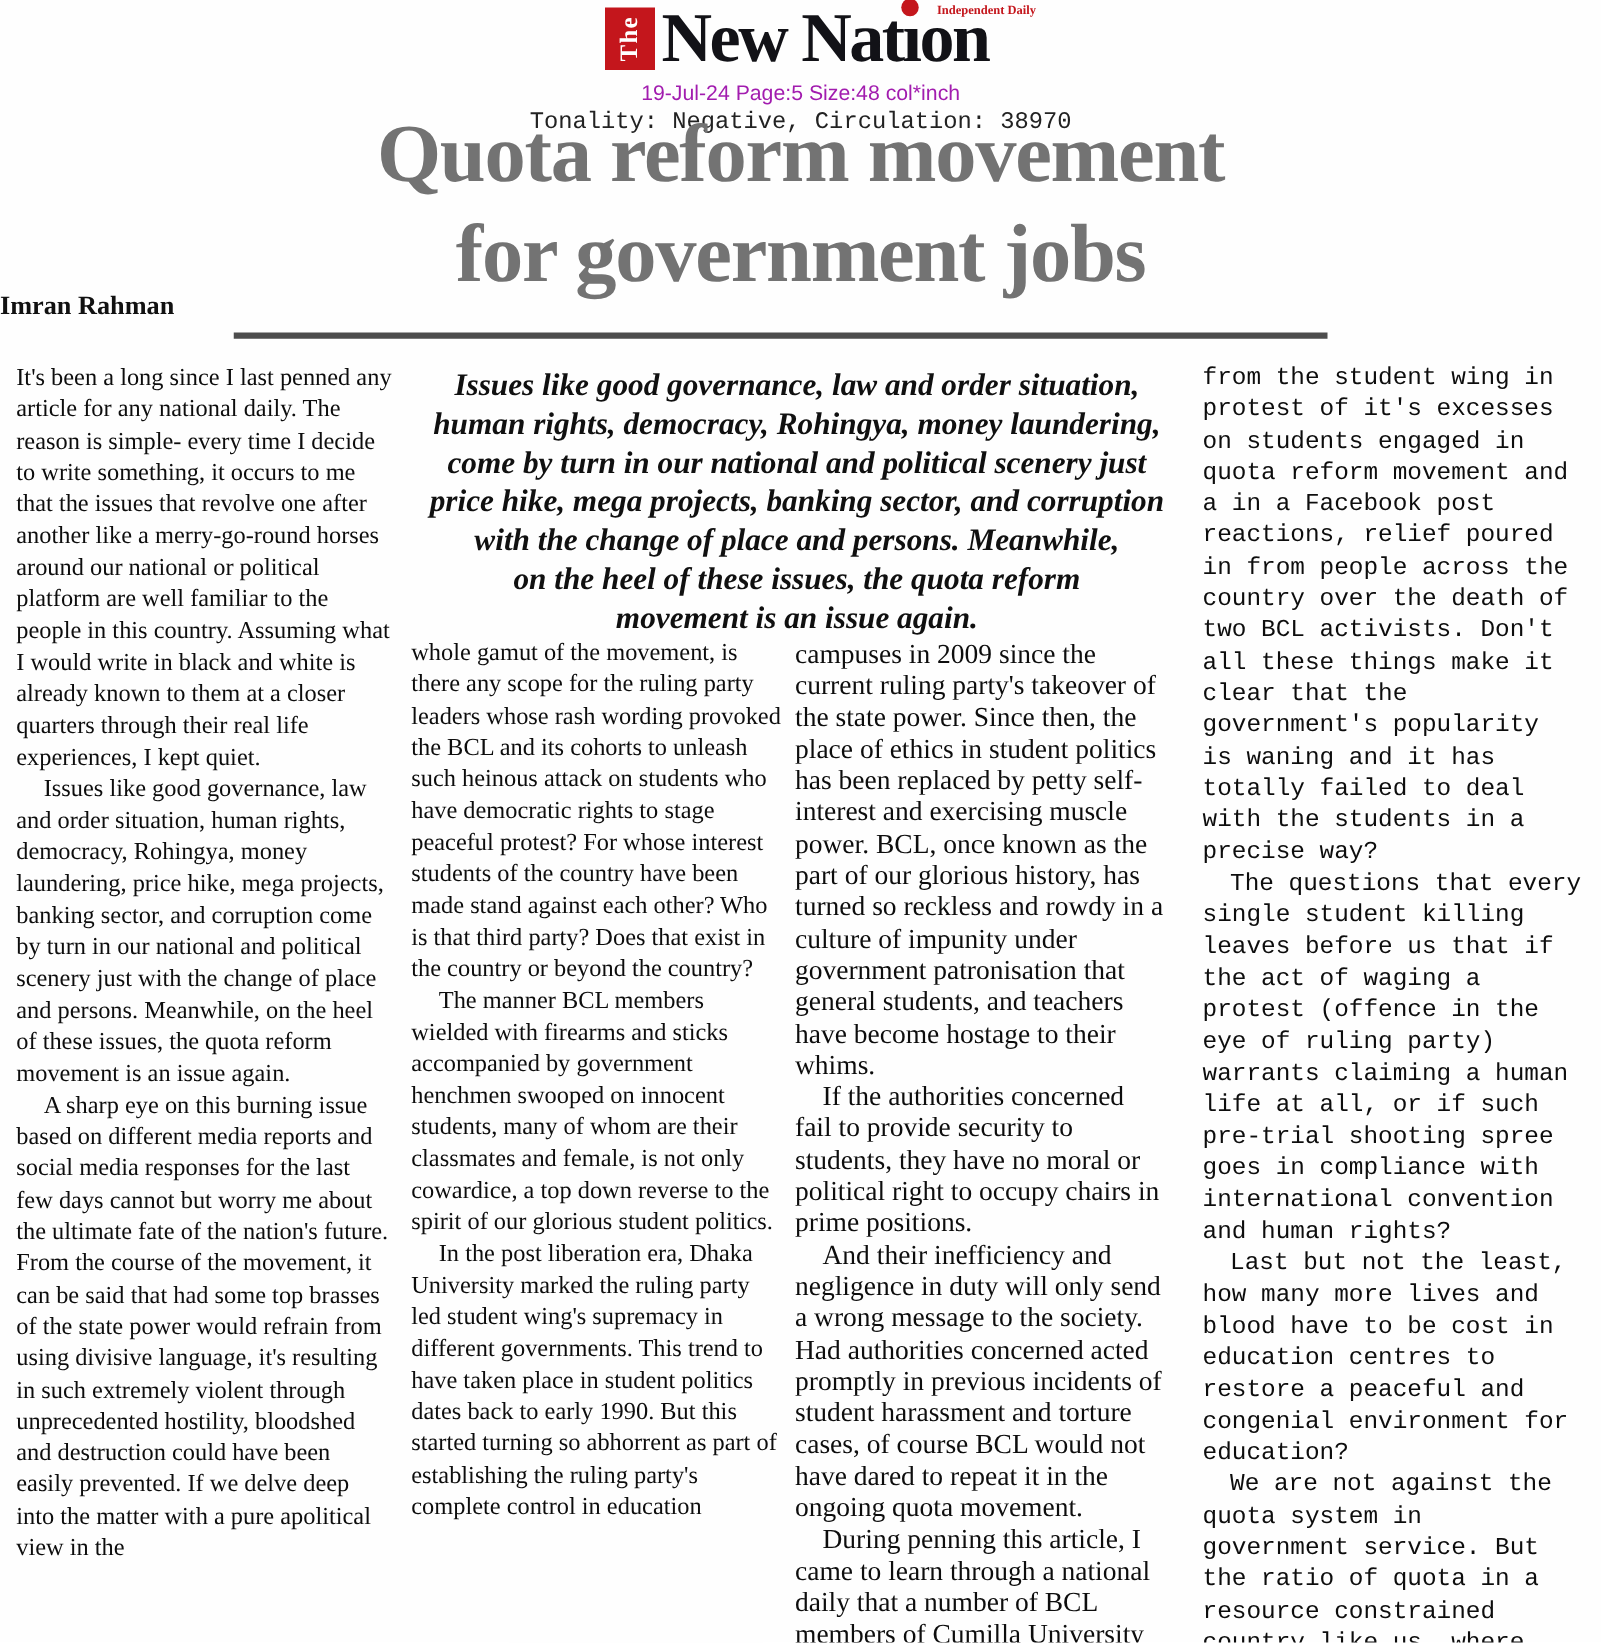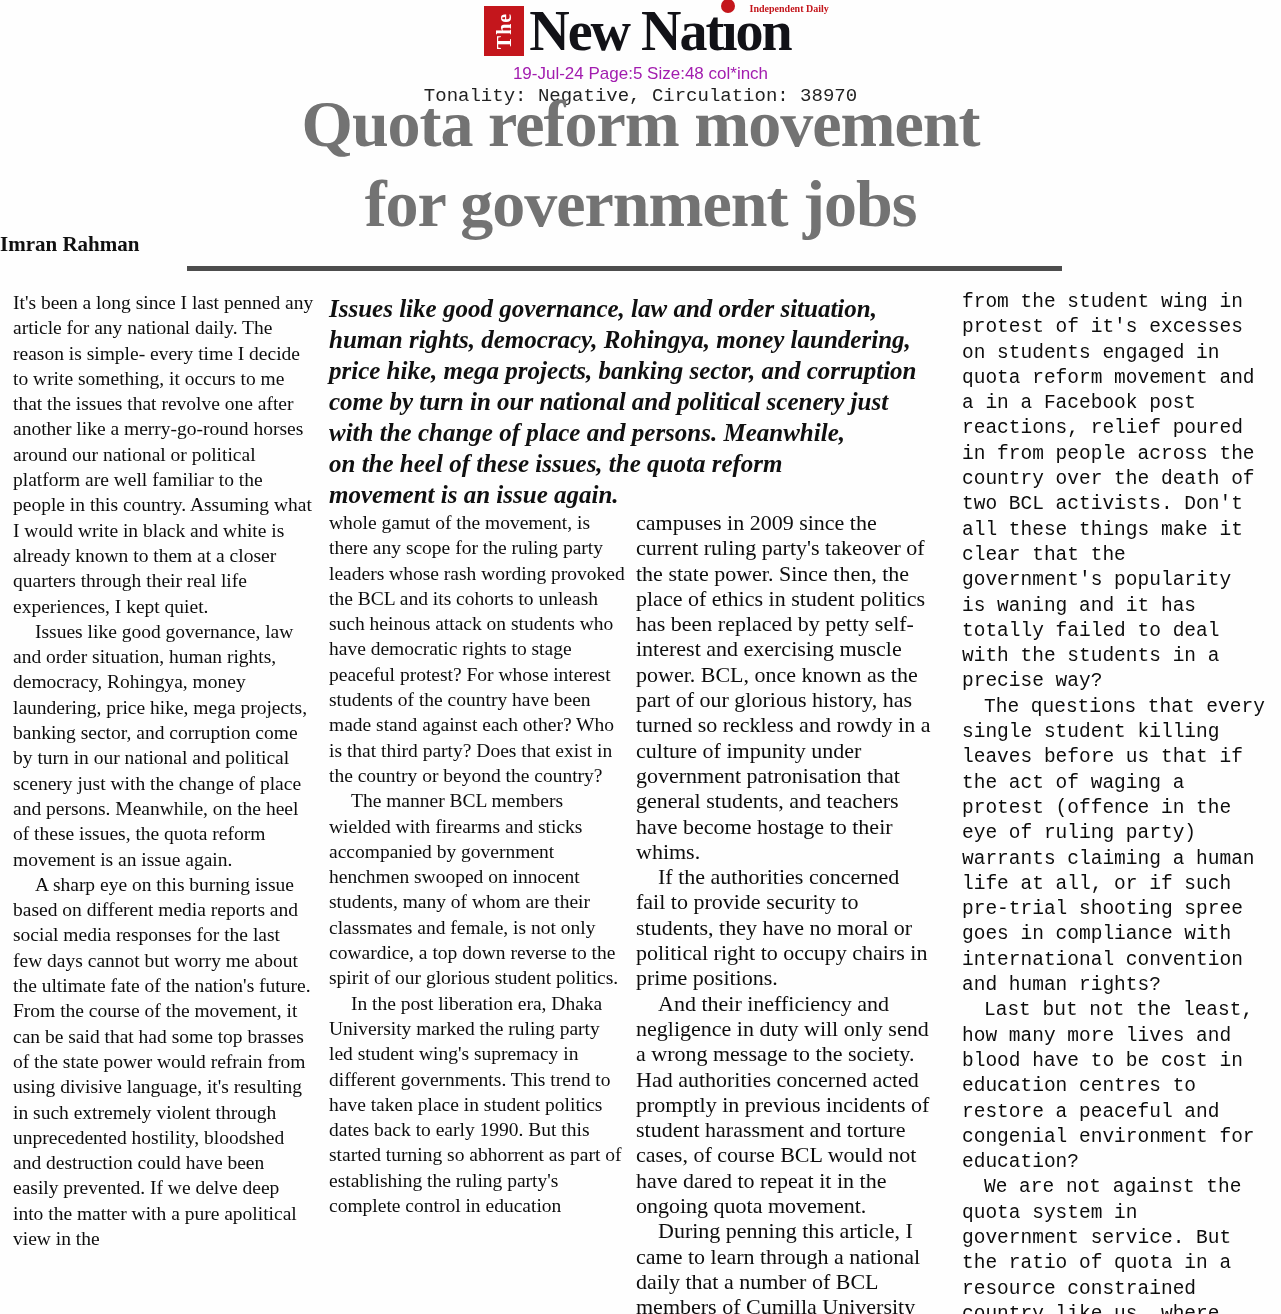--- a/index.html
+++ b/index.html
@@ -66,21 +66,21 @@
 
   
   .col { position:absolute; top:290px; font-size:19.5px; line-height:25.3px; text-align:left; }
   .col p { margin:0; }
   .col p.indent { text-indent:22px; }
   .col1 { left:13px;  width:301px; }
   .middle { position:absolute; top:277px; left:329px; width:617px; }
   .col4 { left:962px; width:304px;font-family:Liberation Mono, monospace; }
 
   .pullquote {
-    margin-top:16px; text-align:left;
+    margin-top:16px; text-align:center;
     font-weight:bold; font-style:italic;
     font-size:25px; line-height:31px; color:#101010;
   }
   .cols23 { position:relative; height:520px; }
   .col2 { position:absolute; top:0; left:0;   width:298px; font-size:19.5px; line-height:25.3px; }
   .col3 { position:absolute; top:0; left:307px; width:298px; font-size:22px; line-height:25.3px; }
   .col2 p, .col3 p { margin:0; }
   .col2 p.indent, .col3 p.indent { text-indent:22px; }
 </style>
 </head>
@@ -114,22 +114,22 @@
     <div class="col col1">
       <p>It's been a long since I last penned any article for any national daily. The reason is simple- every time I decide to write something, it occurs to me that the issues that revolve one after another like a merry-go-round horses around our national or political platform are well familiar to the people in this country. Assuming what I would write in black and white is already known to them at a closer quarters through their real life experiences, I kept quiet.</p>
       <p class="indent">Issues like good governance, law and order situation, human rights, democracy, Rohingya, money laundering, price hike, mega projects, banking sector, and corruption come by turn in our national and political scenery just with the change of place and persons. Meanwhile, on the heel of these issues, the quota reform movement is an issue again.</p>
       <p class="indent">A sharp eye on this burning issue based on different media reports and social media responses for the last few days cannot but worry me about the ultimate fate of the nation's future. From the course of the movement, it can be said that had some top brasses of the state power would refrain from using divisive language, it's resulting in such extremely violent through unprecedented hostility, bloodshed and destruction could have been easily prevented. If we delve deep into the matter with a pure apolitical view in the</p>
     </div>
 
     <div class="middle">
       <div class="pullquote">
         <div>Issues like good governance, law and order situation,</div>
         <div>human rights, democracy, Rohingya, money laundering,</div>
+        <div>come by turn in our national and political scenery just</div>
         <div>price hike, mega projects, banking sector, and corruption</div>
-        <div>come by turn in our national and political scenery just</div>
         <div>with the change of place and persons. Meanwhile,</div>
         <div>on the heel of these issues, the quota reform</div>
         <div>movement is an issue again.</div>
       </div>
       <div class="cols23">
         <div class="col2">
           <p>whole gamut of the movement, is there any scope for the ruling party leaders whose rash wording provoked the BCL and its cohorts to unleash such heinous attack on students who have democratic rights to stage peaceful protest? For whose interest students of the country have been made stand against each other? Who is that third party? Does that exist in the country or beyond the country?</p>
           <p class="indent">The manner BCL members wielded with firearms and sticks accompanied by government henchmen swooped on innocent students, many of whom are their classmates and female, is not only cowardice, a top down reverse to the spirit of our glorious student politics.</p>
           <p class="indent">In the post liberation era, Dhaka University marked the ruling party led student wing's supremacy in different governments. This trend to have taken place in student politics dates back to early 1990. But this started turning so abhorrent as part of establishing the ruling party's complete control in education</p>
         </div>

